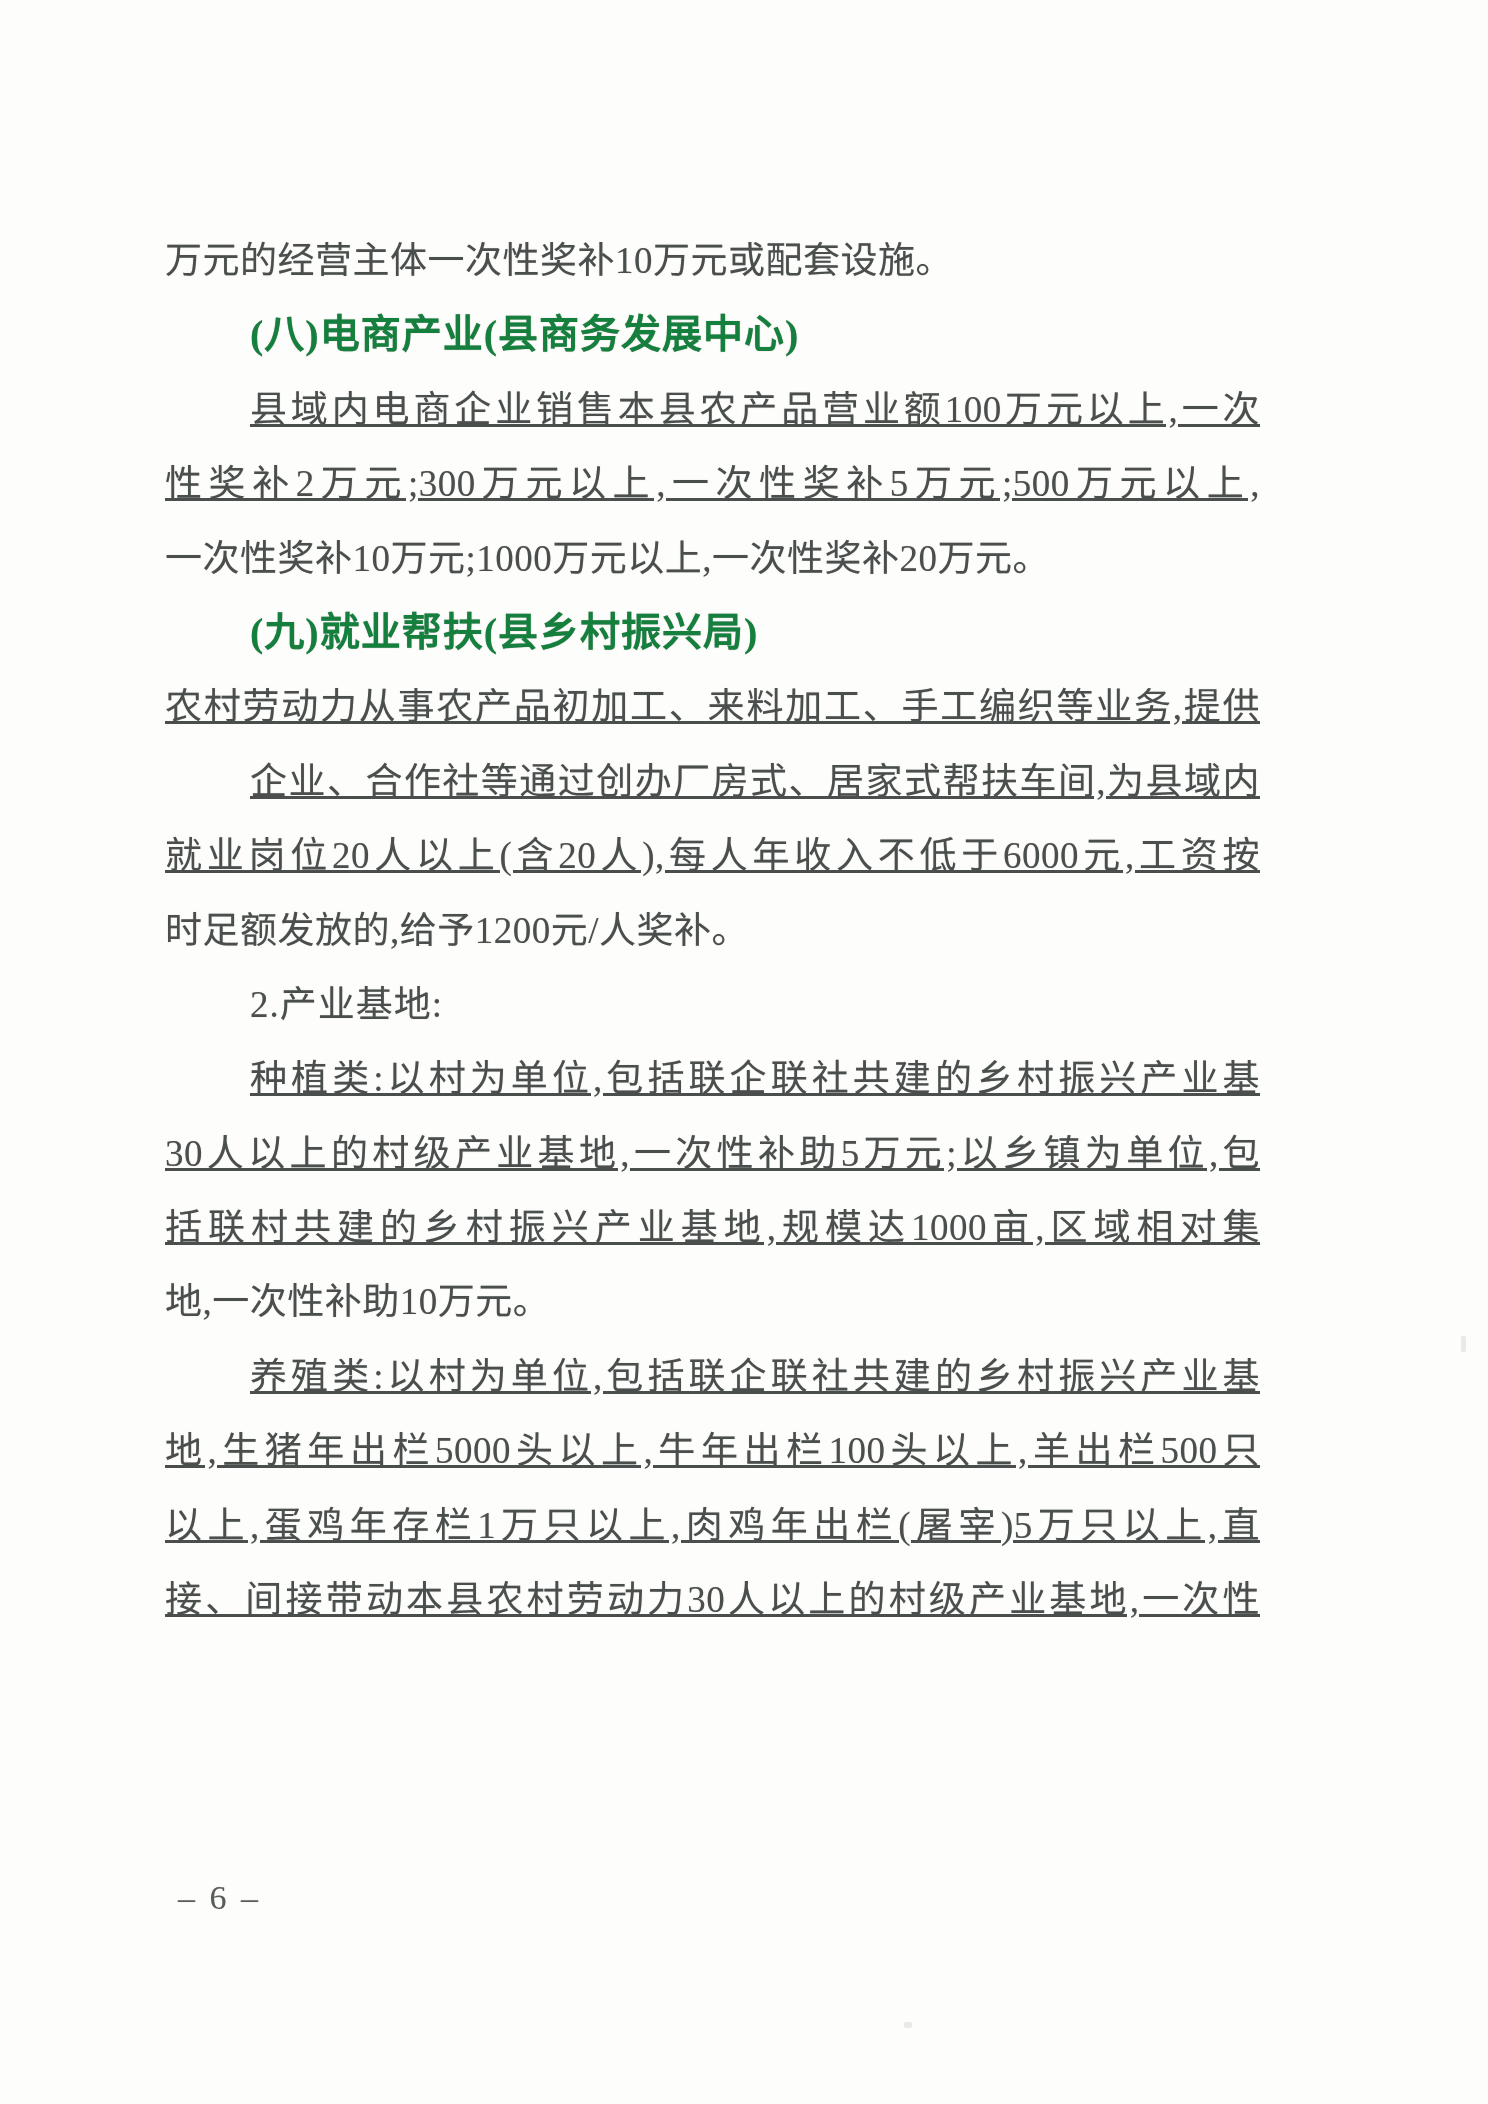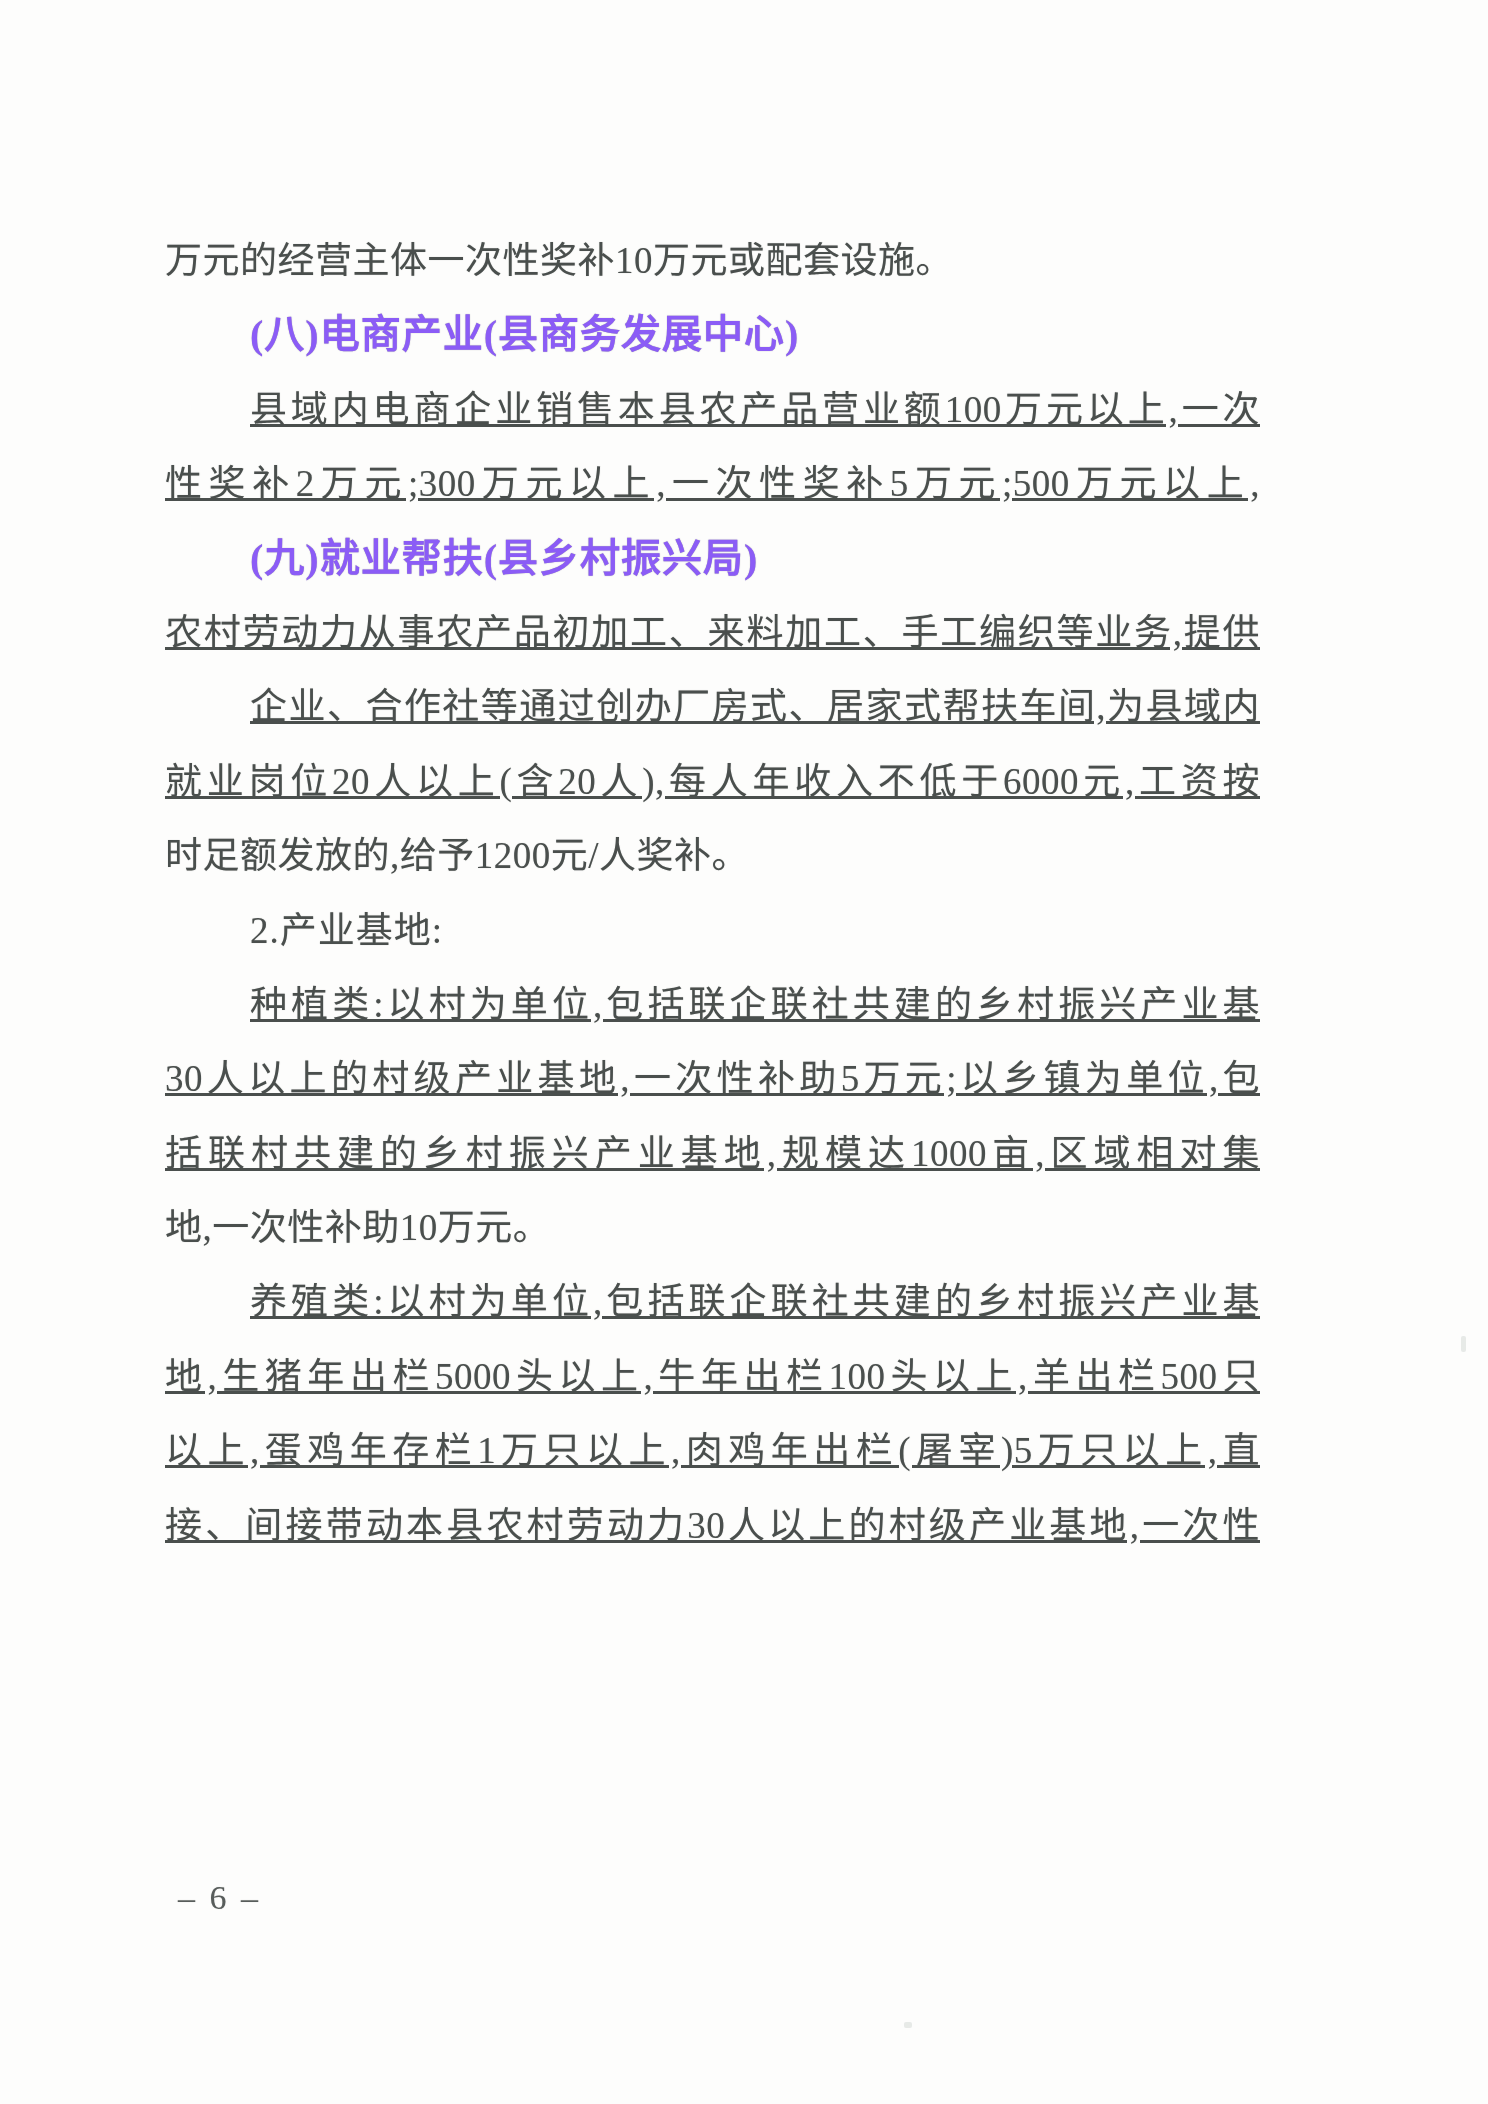--- a/index.html
+++ b/index.html
@@ -36,21 +36,21 @@
     padding-left: 85px;
   }
   .line.stretch {
     text-align: justify;
     text-align-last: justify;
     text-decoration: underline;
   }
   .line.heading {
     font-weight: bold;
     font-size: 40px;
-    color: #8b5cf6;
+    color: #15803d;
     letter-spacing: 1px;
     text-shadow: 0 0 1px rgba(62, 67, 63, 0.5);
   }
   .line.item {
     letter-spacing: 1px;
   }
   .pagenum {
     position: absolute;
     left: 178px;
     top: 1876px;
@@ -72,20 +72,21 @@
 </head>
 <body>
 
 <div class="page">
 
   <div class="textblock">
     <div class="line">万元的经营主体一次性奖补10万元或配套设施。</div>
     <div class="line heading indent">(八)电商产业(县商务发展中心)</div>
     <div class="line indent stretch">县域内电商企业销售本县农产品营业额100万元以上,一次</div>
     <div class="line stretch">性奖补2万元;300万元以上,一次性奖补5万元;500万元以上,</div>
+    <div class="line">一次性奖补10万元;1000万元以上,一次性奖补20万元。</div>
     <div class="line heading indent">(九)就业帮扶(县乡村振兴局)</div>
     <div class="line stretch">农村劳动力从事农产品初加工、来料加工、手工编织等业务,提供</div>
     <div class="line indent stretch">企业、合作社等通过创办厂房式、居家式帮扶车间,为县域内</div>
     <div class="line stretch">就业岗位20人以上(含20人),每人年收入不低于6000元,工资按</div>
     <div class="line">时足额发放的,给予1200元/人奖补。</div>
     <div class="line indent item">2.产业基地:</div>
     <div class="line indent stretch">种植类:以村为单位,包括联企联社共建的乡村振兴产业基</div>
     <div class="line stretch">30人以上的村级产业基地,一次性补助5万元;以乡镇为单位,包</div>
     <div class="line stretch">括联村共建的乡村振兴产业基地,规模达1000亩,区域相对集</div>
     <div class="line">地,一次性补助10万元。</div>

